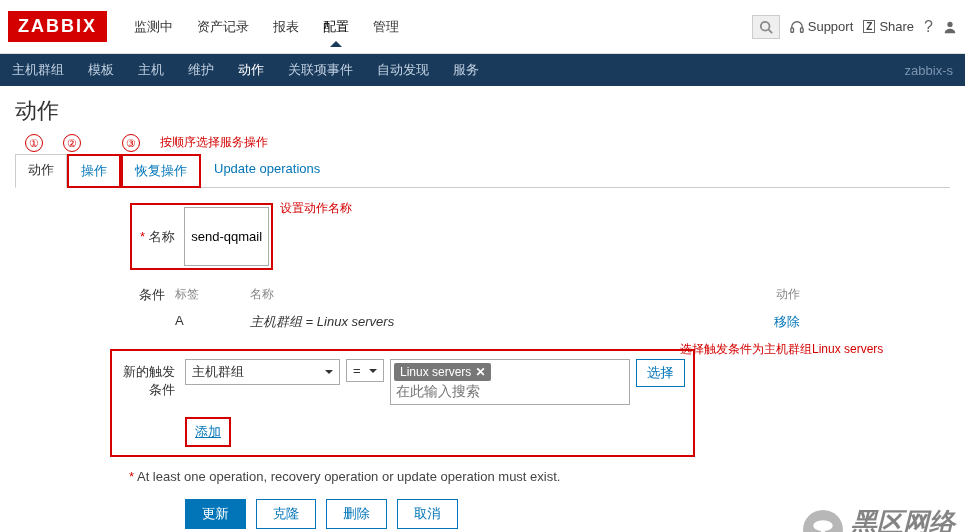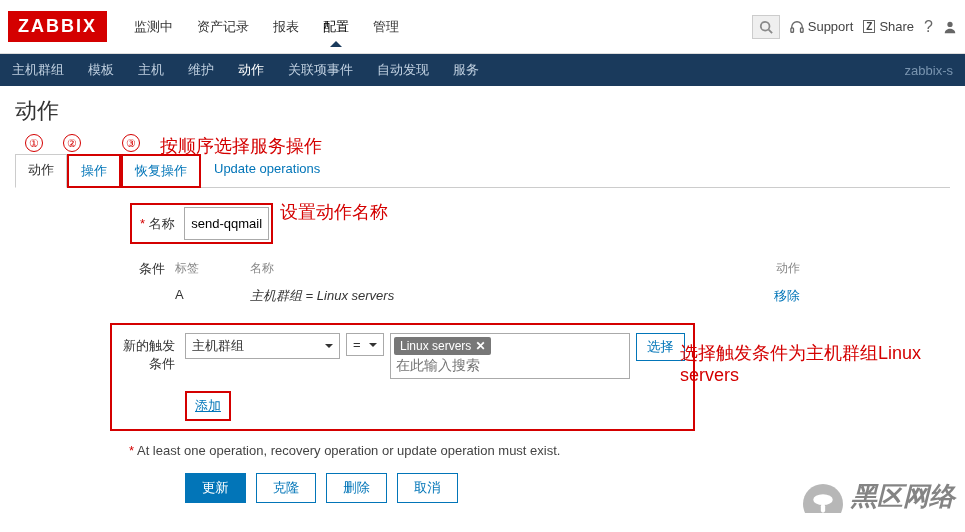--- a/index.html
+++ b/index.html
@@ -21,36 +21,36 @@
     .sub-menu-item.active { color: #fff; }
     .sub-right { margin-left: auto; padding: 8px 12px; color: #7a95b0; }
     
     .content { padding: 10px 15px; position: relative; }
     .page-title { font-size: 22px; font-weight: normal; color: #333; margin-bottom: 8px; }
     
     .circ { display: inline-flex; align-items: center; justify-content: center; width: 18px; height: 18px; border: 1.5px solid #d40000; border-radius: 50%; color: #d40000; font-size: 11px; position: absolute; }
     .circ1 { left: 25px; top: 48px; }
     .circ2 { left: 63px; top: 48px; }
     .circ3 { left: 122px; top: 48px; }
-    .red-txt { color: #d40000; position: absolute; font-size: 18px; }
+    .red-txt { color: #d40000; position: absolute; font-size: 12px; }
     .rt1 { left: 160px; top: 48px; }
     .rt2 { left: 280px; top: 114px; }
     .rt3 { left: 680px; top: 255px; }
     
     .tabs { display: flex; border-bottom: 1px solid #ccc; margin-top: 28px; }
     .tab { padding: 6px 12px; color: #0275b8; cursor: pointer; border: 1px solid transparent; margin-bottom: -1px; }
     .tab.active { border: 1px solid #ccc; border-bottom-color: #fff; background: #fff; color: #333; }
     .tab-red-box { border: 2px solid #d40000; }
     
     .form { padding-top: 15px; }
     .form-row { display: flex; align-items: flex-start; margin-bottom: 12px; }
     .form-label { width: 160px; text-align: right; padding-right: 10px; padding-top: 4px; color: #333; }
     .req { color: #d40000; }
     .form-ctrl { flex: 1; }
-    .input-text { width: 455px; padding: 8px 6px; border: 1px solid #aaa; font-size: 13px; }
+    .input-text { width: 455px; padding: 21px 6px; border: 1px solid #aaa; font-size: 13px; }
     .name-box { border: 2px solid #d40000; padding: 2px; display: inline-block; }
     .name-box .form-label { width: auto; display: inline-block; padding: 4px 6px; }
     
     .cond-table { width: 625px; }
     .cond-head { display: flex; color: #888; font-size: 12px; padding: 4px 0; }
     .cond-head-label { width: 75px; }
     .cond-head-name { flex: 1; }
     .cond-row { display: flex; padding: 6px 0; }
     .cond-label { width: 75px; }
     .cond-name { flex: 1; font-style: italic; }

